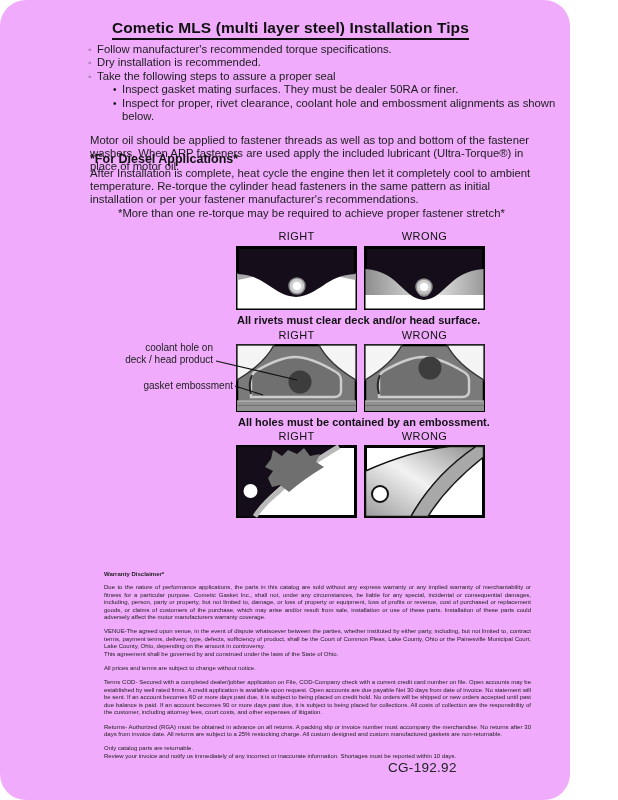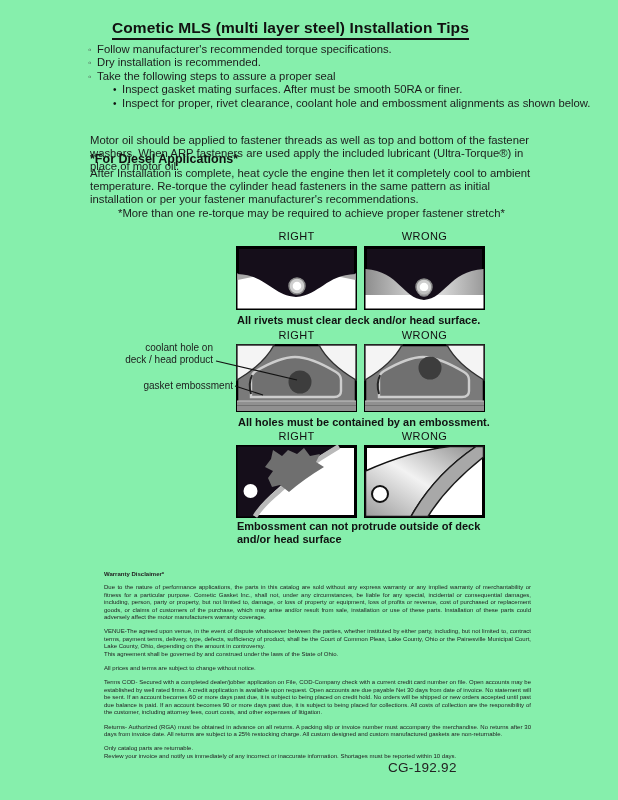--- a/index.html
+++ b/index.html
@@ -1,18 +1,18 @@
 <!DOCTYPE html>
 <html><head>
 <meta charset="utf-8">
 <style>
   html,body{margin:0;padding:0;background:#ffffff;}
   .page{
-    position:relative;width:618px;height:800px;background:#86efac;overflow:hidden;
-    font-family:"Liberation Sans","DejaVu Sans",sans-serif;color:#1a1a1a;
+    position:relative;width:570px;height:800px;background:#f0abfc;overflow:hidden;
+    font-family:"Liberation Sans","DejaVu Sans",sans-serif;color:#1a1a1a;border-radius:26px;
   }
   .abs{position:absolute;}
   
   .title{
     left:112px;top:19px;font-size:15.5px;font-weight:bold;color:#111;
     border-bottom:2px solid #111;padding-bottom:1px;letter-spacing:.1px;
   }
   
   .bullets{left:88px;top:43px;font-size:11.3px;line-height:13.4px;color:#1c1c1c;}
   .bullet-row{display:flex;align-items:flex-start;}
@@ -53,21 +53,21 @@
     <div class="bullet-row">
       <span class="marker">◦</span>
       <span>Dry installation is recommended.</span>
     </div>
     <div class="bullet-row">
       <span class="marker">◦</span>
       <span>Take the following steps to assure a proper seal</span>
     </div>
     <div class="bullet-row sub">
       <span class="marker">•</span>
-      <span>Inspect gasket mating surfaces.  After must be smooth 50RA or finer.</span>
+      <span>Inspect gasket mating surfaces.  They must be dealer 50RA or finer.</span>
     </div>
     <div class="bullet-row sub">
       <span class="marker">•</span>
       <span>Inspect for proper, rivet clearance, coolant hole and embossment alignments as shown below.</span>
     </div>
   </div>
 
   <div class="abs diesel-heading">*For Diesel Applications*</div>
   <div class="abs para para2">After Installation is complete, heat cycle the engine then let it completely cool to ambient temperature. Re-torque the cylinder head fasteners in the same pattern as initial installation or per your fastener manufacturer's recommendations.</div>
   <div class="abs para para1">Motor oil should be applied to fastener threads as well as top and bottom of the fastener washers. When ARP fasteners are used apply the included lubricant (Ultra-Torque®) in place of motor oil.</div>
@@ -168,22 +168,20 @@
             <stop offset="1" stop-color="#8f8f8f"></stop>
         </linearGradient>
       </defs>
       <rect x="1.5" y="1.5" width="118" height="70" fill="#ffffff" stroke="#000" stroke-width="3"></rect>
       <path d="M1.5,26 Q46,6 86,1.5 L112,1.5 Q70,30 47,71.5 L1.5,71.5 Z" fill="url(#g-band3)" stroke="#111" stroke-width="1.5"></path>
       <path d="M112,1.5 L119.5,1.5 L119.5,12 Q82,42 64,71.5 L47,71.5 Q70,30 112,1.5 Z" fill="#a8a8a8" stroke="#1a1a1a" stroke-width="1.5"></path>
       <circle cx="16" cy="49" r="8" fill="#ffffff" stroke="#111" stroke-width="2"></circle>
     </svg>
   </div>
 
-  <div class="abs caption" style="left:237px;top:520px;">Embossment can not protrude outside of deck
-and/or head surface</div>
 
   <svg class="abs overlay" width="618" height="800" viewBox="0 0 618 800">
     <line x1="216" y1="361" x2="297" y2="380" stroke="#111" stroke-width="1.1"></line>
     <line x1="235" y1="386" x2="263" y2="395" stroke="#111" stroke-width="1.1"></line>
   </svg>
 
   <div class="abs legal">
     <div class="lhead">Warranty Disclaimer*</div>
     <p>Due to the nature of performance applications, the parts in this catalog are sold without any express warranty or any implied warranty of merchantability or fitness for a particular purpose.  Cometic Gasket Inc., shall not, under any circumstances, be liable for any special, incidental or consequential damages, including, person, party or property, but not limited to, damage, or loss of property or equipment, loss of profits or revenue, cost of purchased or replacement goods, or claims of customers of the purchase, which may arise and/or result from sale, installation or use of these parts.  Installation of these parts could adversely affect the motor manufacturers warranty coverage.</p>
     <p>VENUE-The agreed upon venue, in the event of dispute whatsoever between the parties, whether instituted by either party, including, but not limited to, contract terms, payment terms, delivery, type, defects, sufficiency of product, shall be the Court of Common Pleas, Lake County, Ohio or the Painesville Municipal Court, Lake County, Ohio, depending on the amount in controversy.

